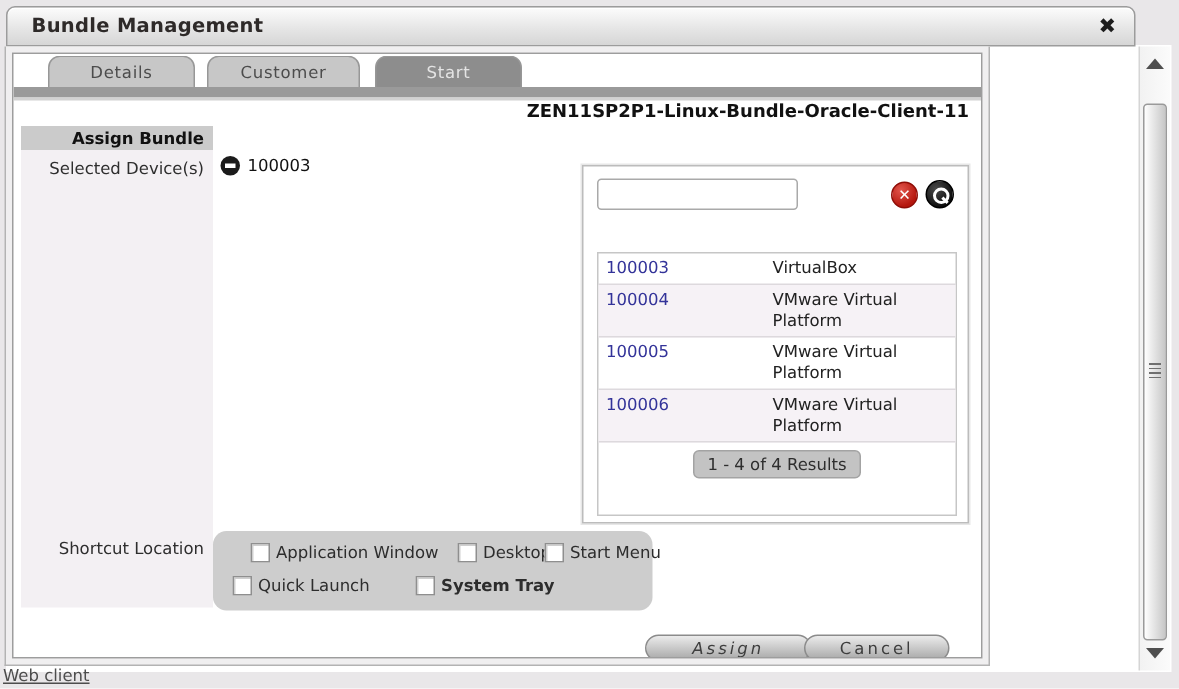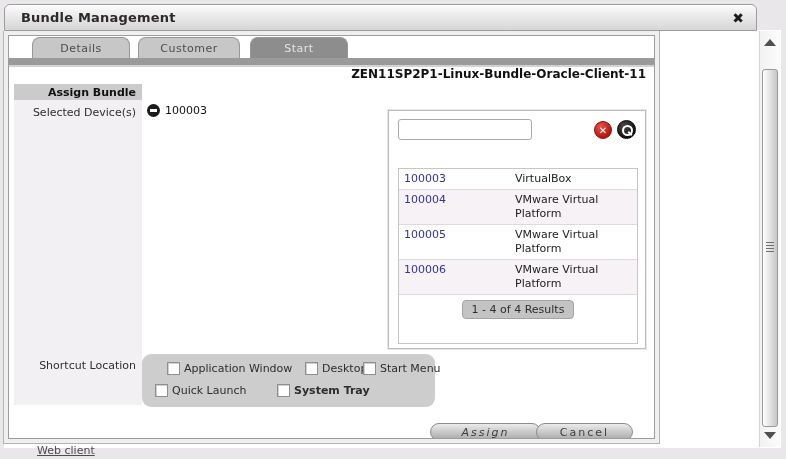--- a/index.html
+++ b/index.html
@@ -155,21 +155,21 @@
   .scroll-thumb {
     position:absolute; left:2px; top:38px; width:16px; height:358px;
     background:linear-gradient(to right,#ffffff,#c6c6c6); border:1px solid #9a9a9a; border-radius:3px;
   }
   .thumb-grip {
     position:absolute; left:3px; top:50%; margin-top:-6px; width:8px; height:11px;
     background:repeating-linear-gradient(to bottom,#6f6f6f 0 1px,transparent 1px 3px);
   }
 
   
-  .bg-text { left:2px; top:444px; color:#4d4d4d; font-size:11px; text-decoration:underline;margin-left:35px; }
+  .bg-text { left:2px; top:444px; color:#4d4d4d; font-size:11px; text-decoration:underline; }
 </style>
 </head>
 <body>
 
 <div class="abs viewport"></div>
 
 <div class="abs bg-text">Web client</div>
 
 <div class="abs titlebar">
   <span class="titlebar-text">Bundle Management</span>

